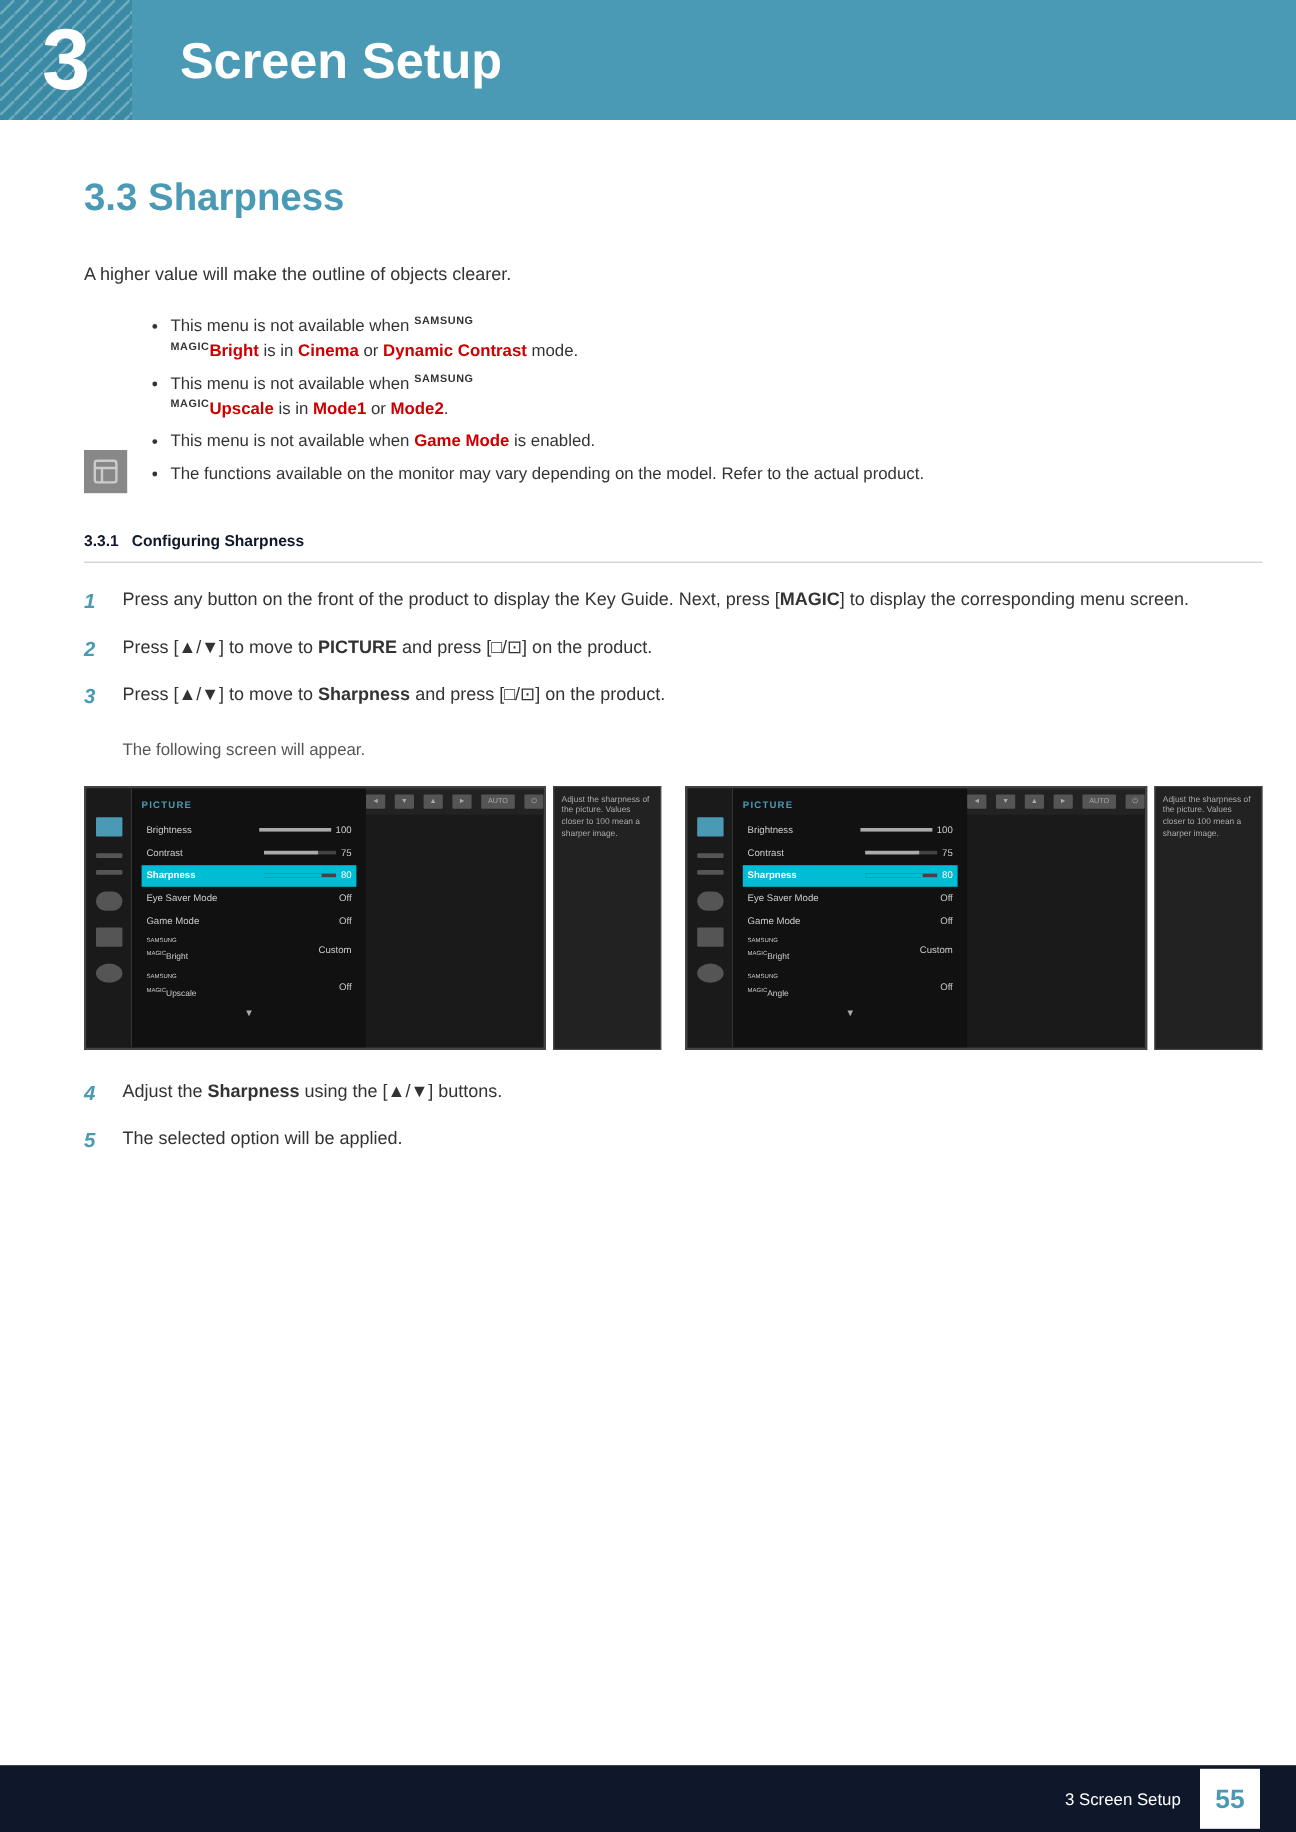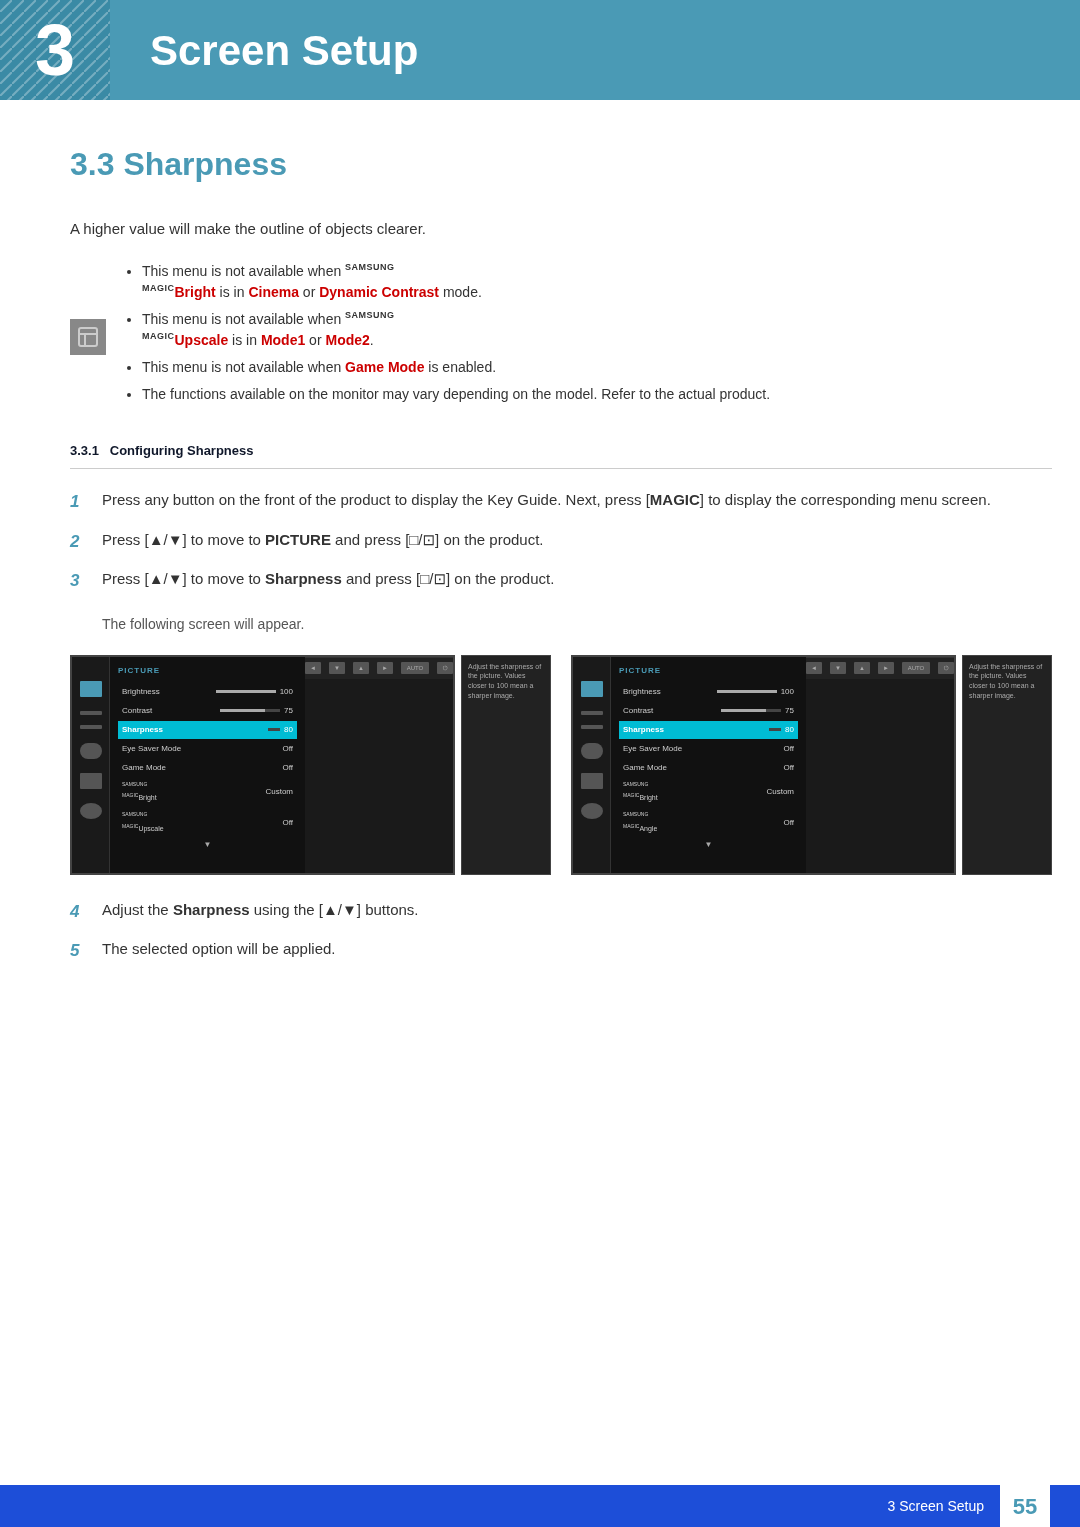--- a/index.html
+++ b/index.html
@@ -72,21 +72,21 @@
     
     .desc-text {
       font-size: 15px;
       color: #333;
       margin-bottom: 12px;
     }
 
     
     .note-box {
       display: flex;
-      align-items: center;
+      align-items: flex-end;
       margin: 20px 0 30px 0;
       gap: 16px;
     }
     .note-icon {
       width: 36px;
       height: 36px;
       background: #888;
       flex-shrink: 0;
       margin-top: 2px;
       display: flex;
@@ -262,22 +262,22 @@
       line-height: 1.4;
       max-width: 90px;
     }
 
     
     .footer {
       position: absolute;
       bottom: 0;
       left: 0;
       right: 0;
-      height: 42px;
-      background: #1d4ed8;
+      height: 56px;
+      background: #0f172a;
       display: flex;
       align-items: center;
       justify-content: flex-end;
       padding: 0 30px;
       gap: 16px;
     }
     .footer-text {
       color: #fff;
       font-size: 14px;
     }

